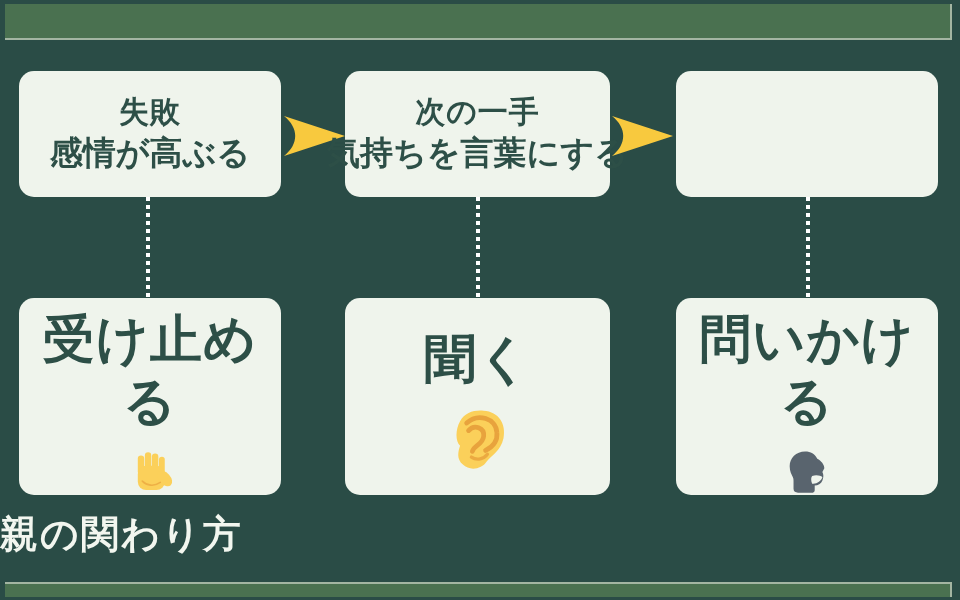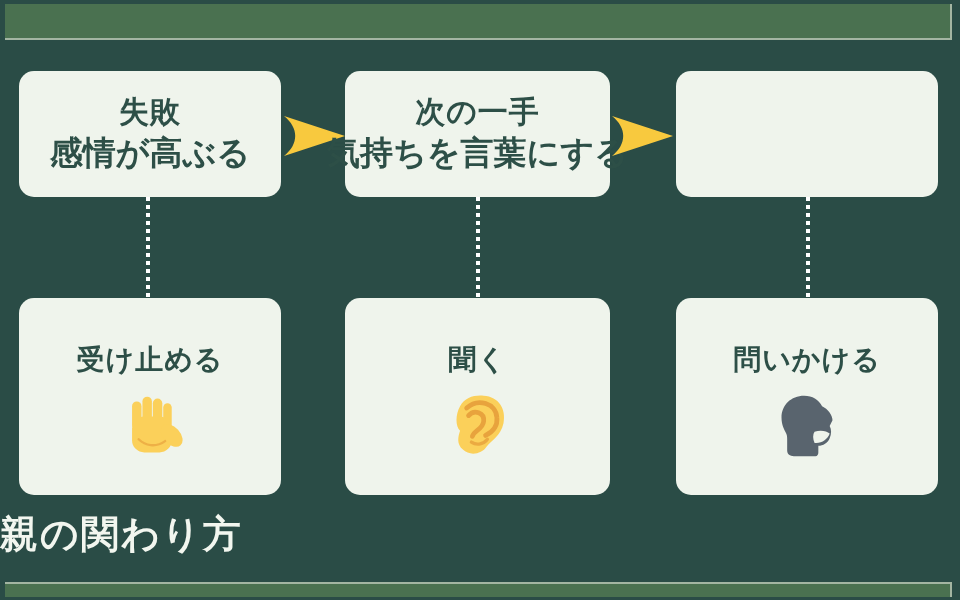--- a/index.html
+++ b/index.html
@@ -26,21 +26,21 @@
 
   .card{position:absolute;background:var(--card-bg);border-radius:15px;display:flex;flex-direction:column;align-items:center;justify-content:center;text-align:center;color:var(--text-dark);}
   .top-card{top:71px;height:126px;}
   .bottom-card{top:298px;height:197px;padding-top:10px;}
   .col1{left:19px;width:262px;}
   .col2{left:345px;width:265px;}
   .col3{left:676px;width:262px;}
 
   .card-title{font-size:30px;font-weight:bold;line-height:1.15;letter-spacing:1px;}
   .card-sub{font-size:33px;font-weight:bold;line-height:1.25;margin-top:2px;white-space:nowrap;}
-  .action-label{font-size:28px;font-weight:bold;line-height:1.2;letter-spacing:1px;}
+  .action-label{font-size:52px;font-weight:bold;line-height:1.2;letter-spacing:1px;}
   .action-icon{margin-top:16px;width:68px;height:68px;}
 
   .arrow{position:absolute;top:116px;width:63px;height:40px;}
   .arrow-1{left:283px;}
   .arrow-2{left:611px;}
 
   .connector{position:absolute;top:197px;height:101px;width:4px;
     background-image:repeating-linear-gradient(to bottom,var(--connector) 0px,var(--connector) 4px,transparent 4px,transparent 8px);}
   .conn-1{left:146px;}
   .conn-2{left:476px;}

